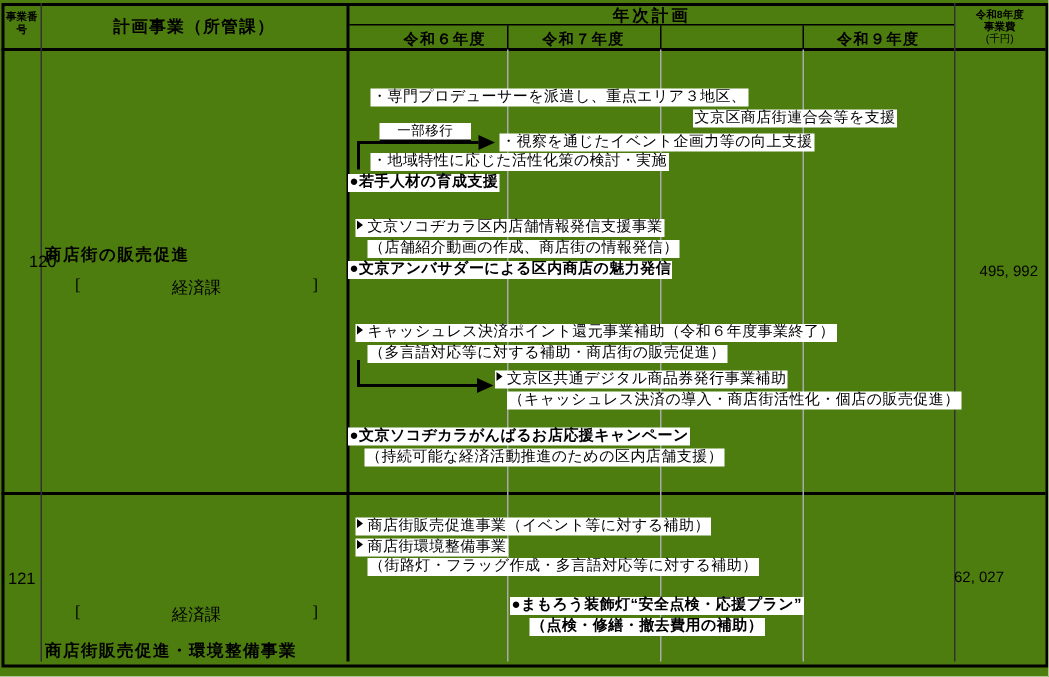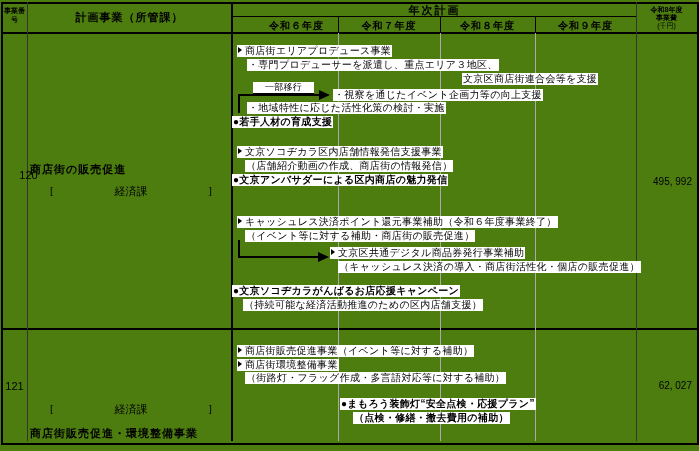--- a/index.html
+++ b/index.html
@@ -41,46 +41,44 @@
   <div class="grid" style="left:338px;top:33px;height:408px;border-left:1px solid #aaa;"></div>
   <div class="grid" style="left:440px;top:33px;height:408px;border-left:1px solid #aaa;"></div>
   <div class="grid" style="left:535px;top:33px;height:408px;border-left:1px solid #aaa;"></div>
 
   <div class="abs hdr center" style="left:2px;top:6px;width:25px;font-size:7px;z-index:3;">事業番</div>
   <div class="abs hdr center" style="left:2px;top:15px;width:25px;font-size:7px;z-index:3;">号</div>
   <div class="abs hdr center" style="left:27px;top:10px;width:205px;font-size:11px;letter-spacing:1px;z-index:3;">計画事業（所管課）</div>
   <div class="abs hdr center" style="left:233px;top:3px;width:403px;font-size:11px;letter-spacing:2px;z-index:3;">年次計画</div>
   <div class="abs hdr center" style="left:220px;top:19px;width:105px;font-size:10px;letter-spacing:1px;z-index:3;margin-left:24px;">令和６年度</div>
   <div class="abs hdr center" style="left:338px;top:19px;width:102px;font-size:10px;letter-spacing:1px;z-index:3;">令和７年度</div>
-  <div class="abs hdr center" style="left:440px;top:19px;width:95px;font-size:10px;letter-spacing:1px;z-index:3;">令和８年度</div>
   <div class="abs hdr center" style="left:535px;top:19px;width:101px;font-size:10px;letter-spacing:1px;z-index:3;">令和９年度</div>
   <div class="abs hdr center" style="left:636px;top:5px;width:61px;font-size:7px;z-index:3;">令和8年度</div>
   <div class="abs hdr center" style="left:636px;top:13px;width:61px;font-size:7px;z-index:3;">事業費</div>
   <div class="abs center" style="left:636px;top:21px;width:61px;font-size:7px;z-index:3;">(千円)</div>
 
   <div class="abs center" style="left:16px;top:169px;width:25px;font-size:11px;z-index:3;">120</div>
   <div class="abs title" style="left:30px;top:162px;z-index:3;">商店街の販売促進</div>
   <div class="abs" style="left:50px;top:184px;width:162px;display:flex;justify-content:space-between;font-size:11px;z-index:3;font-family:'Liberation Serif',serif;">
     <span>[</span>
     <span>経済課</span>
     <span>]</span>
   </div>
   <div class="abs" style="left:636px;top:176px;width:56px;text-align:right;font-size:10px;z-index:3;">495, 992</div>
 
-  <div class="abs txt m" style="left:237px;top:45px;"><span class="tri"></span><span>商店街エリアプロデュース事業</span></div>
   <div class="abs txt m" style="left:247px;top:59px;">・専門プロデューサーを派遣し、重点エリア３地区、</div>
   <div class="abs txt m" style="left:462px;top:73px;">文京区商店街連合会等を支援</div>
   <div class="abs txt m" style="left:247px;top:102px;">・地域特性に応じた活性化策の検討・実施</div>
   <div class="abs txt m" style="left:333px;top:89px;">・視察を通じたイベント企画力等の向上支援</div>
   <div class="abs txt g" style="left:232px;top:116px;">●若手人材の育成支援</div>
   <div class="abs txt m" style="left:237px;top:146px;"><span class="tri"></span><span>文京ソコヂカラ区内店舗情報発信支援事業</span></div>
   <div class="abs txt m" style="left:245px;top:160px;">（店舗紹介動画の作成、商店街の情報発信）</div>
   <div class="abs txt g" style="left:232px;top:174px;">●文京アンバサダーによる区内商店の魅力発信</div>
   <div class="abs txt m" style="left:237px;top:216px;"><span class="tri"></span><span>キャッシュレス決済ポイント還元事業補助（令和６年度事業終了）</span></div>
-  <div class="abs txt m" style="left:245px;top:230px;">（イベント等に対する補助・商店街の販売促進）</div>
+  <div class="abs txt m" style="left:245px;top:230px;">（多言語対応等に対する補助・商店街の販売促進）</div>
   <div class="abs txt m" style="left:330px;top:247px;"><span class="tri"></span><span>文京区共通デジタル商品券発行事業補助</span></div>
   <div class="abs txt m" style="left:338px;top:261px;">（キャッシュレス決済の導入・商店街活性化・個店の販売促進）</div>
   <div class="abs txt g" style="left:232px;top:285px;">●文京ソコヂカラがんばるお店応援キャンペーン</div>
   <div class="abs txt m" style="left:243px;top:299px;">（持続可能な経済活動推進のための区内店舗支援）</div>
 
   <div class="abs txt m underlabel center" style="left:253px;top:82px;width:59px;font-size:9px;height:11px;line-height:11px;z-index:4;">一部移行</div>
   <div class="arrow-part" style="left:238px;top:94px;width:81px;height:2px;"></div>
   <div class="arrow-part" style="left:238px;top:94px;width:2px;height:19px;"></div>
   <div class="arrow-head" style="left:319px;top:90px;"></div>
 
@@ -88,21 +86,21 @@
   <div class="arrow-part" style="left:238px;top:256px;width:80px;height:2px;"></div>
   <div class="arrow-head" style="left:318px;top:252px;"></div>
 
   <div class="abs center" style="left:2px;top:380px;width:25px;font-size:11px;z-index:3;">121</div>
   <div class="abs title" style="left:30px;top:380px;z-index:3;margin-top:46px;">商店街販売促進・環境整備事業</div>
   <div class="abs" style="left:50px;top:402px;width:162px;display:flex;justify-content:space-between;font-size:11px;z-index:3;font-family:'Liberation Serif',serif;">
     <span>[</span>
     <span>経済課</span>
     <span>]</span>
   </div>
-  <div class="abs" style="left:636px;top:380px;width:56px;text-align:right;font-size:10px;z-index:3;">62, 027</div>
+  <div class="abs" style="left:636px;top:380px;width:56px;font-size:10px;z-index:3;">62, 027</div>
 
   <div class="abs txt m" style="left:237px;top:345px;"><span class="tri"></span><span>商店街販売促進事業（イベント等に対する補助）</span></div>
   <div class="abs txt m" style="left:237px;top:359px;"><span class="tri"></span><span>商店街環境整備事業</span></div>
   <div class="abs txt m" style="left:245px;top:372px;">（街路灯・フラッグ作成・多言語対応等に対する補助）</div>
   <div class="abs txt g" style="left:340px;top:398px;">●まもろう装飾灯“安全点検・応援プラン”</div>
   <div class="abs txt g" style="left:353px;top:412px;">（点検・修繕・撤去費用の補助）</div>
 
 </div>
 
 </body></html>

